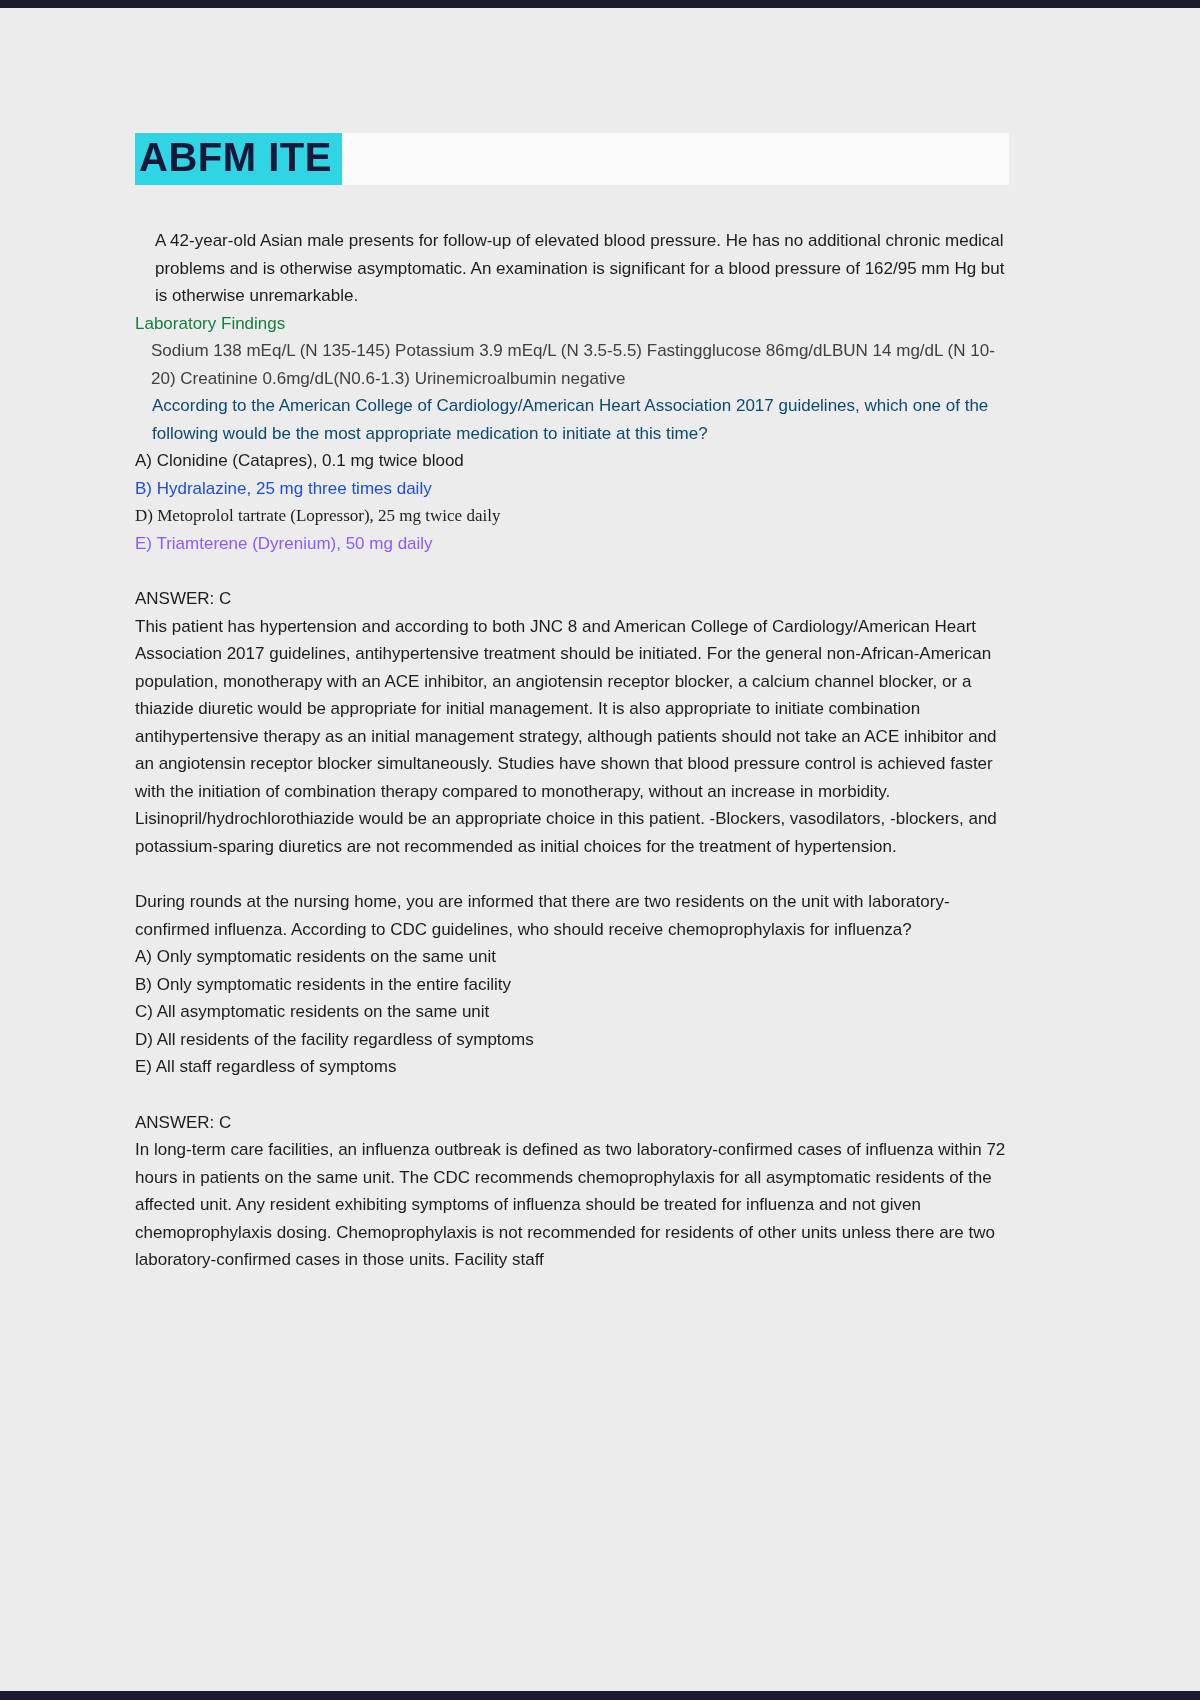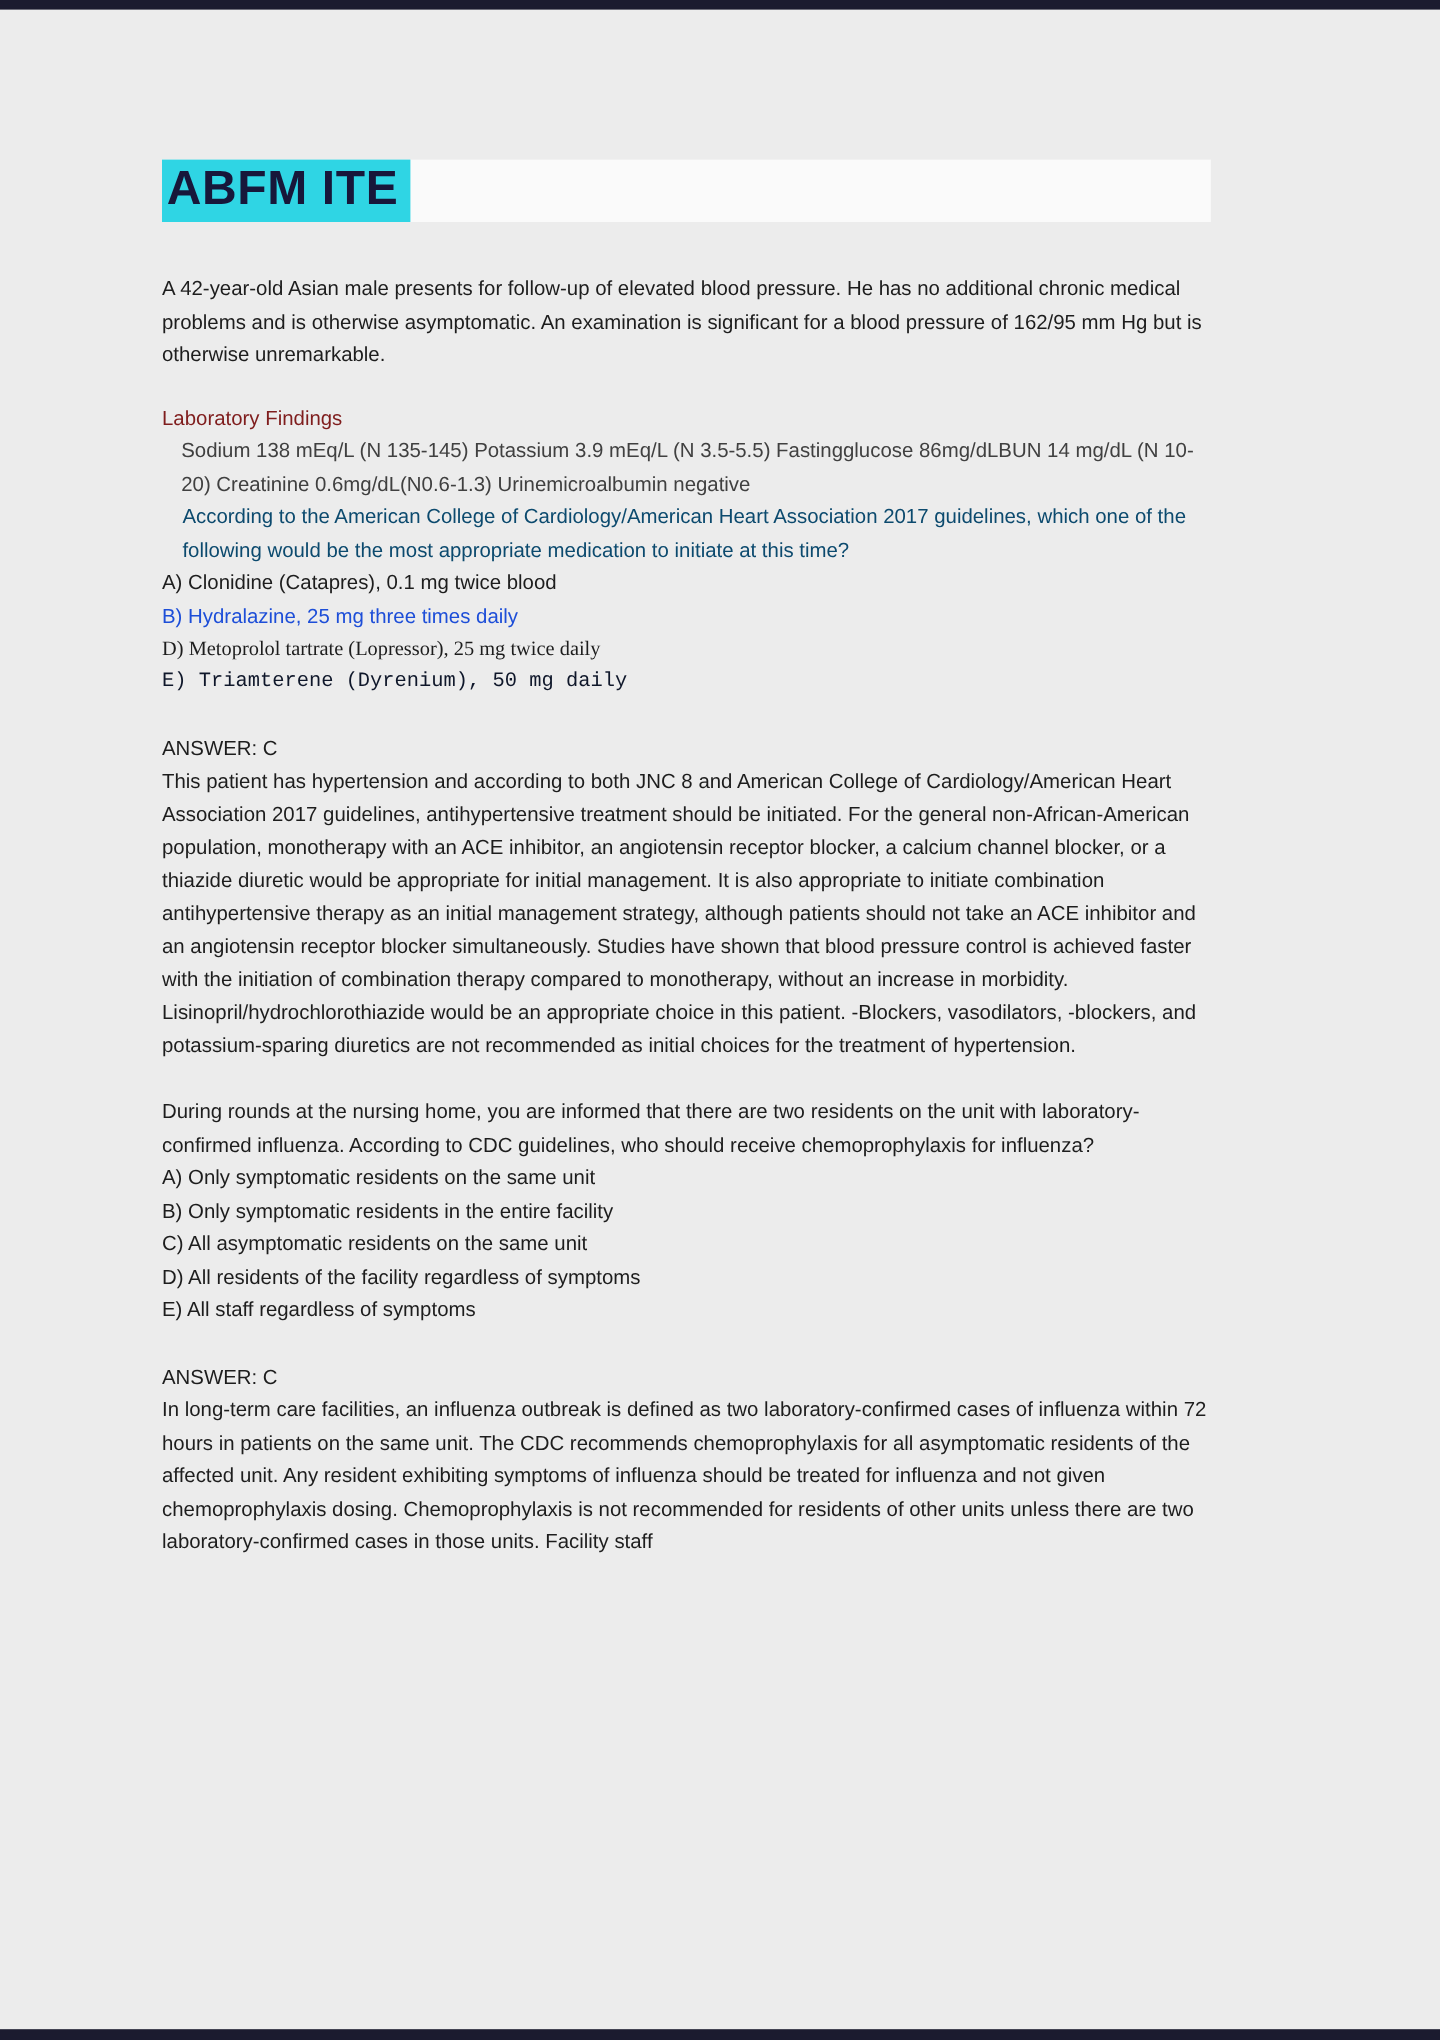--- a/index.html
+++ b/index.html
@@ -71,28 +71,28 @@
 
   <div class="content">
     <div class="title-band" style="background: rgb(250, 250, 250);">
       <span class="title-highlight" style="background: rgb(47, 213, 228);">
         <span class="title-text" style="color: rgb(23, 23, 58);">ABFM ITE</span>
       </span>
     </div>
 
     <div>
         <div class="block">
-          <p class="para" style="color: rgb(29, 29, 29);">A 42-year-old Asian male presents for follow-up of elevated blood pressure. He has no additional chronic medical problems and is otherwise asymptomatic. An examination is significant for a blood pressure of 162/95 mm Hg but is otherwise unremarkable.</p>
-          <p class="para" style="color: #7f1d1d; margin-top: 25px;">Laboratory Findings</p>
+          <p class="para" style="color: rgb(29, 29, 29); margin-left: 20px;">A 42-year-old Asian male presents for follow-up of elevated blood pressure. He has no additional chronic medical problems and is otherwise asymptomatic. An examination is significant for a blood pressure of 162/95 mm Hg but is otherwise unremarkable.</p>
+          <p class="para" style="color: #15803d;">Laboratory Findings</p>
           <p class="para" style="color: #404040; margin-left: 16px;">Sodium 138 mEq/L (N 135-145) Potassium 3.9 mEq/L (N 3.5-5.5) Fastingglucose 86mg/dLBUN 14 mg/dL (N 10-20) Creatinine 0.6mg/dL(N0.6-1.3) Urinemicroalbumin negative</p>
           <p class="para" style="color: #0c4a6e; margin-left: 17px;">According to the American College of Cardiology/American Heart Association 2017 guidelines, which one of the following would be the most appropriate medication to initiate at this time?</p>
           <p class="para" style="color: rgb(29, 29, 29);">A) Clonidine (Catapres), 0.1 mg twice blood</p>
           <p class="para" style="color: #1d4ed8;">B) Hydralazine, 25 mg three times daily</p>
           <p class="para" style="color: rgb(29, 29, 29); font-family: Liberation Serif, serif;">D) Metoprolol tartrate (Lopressor), 25 mg twice daily</p>
-          <p class="para" style="color: #0f172a; font-family: Liberation Mono, monospace;">E) Triamterene (Dyrenium), 50 mg daily</p>
+          <p class="para" style="color: #8b5cf6;">E) Triamterene (Dyrenium), 50 mg daily</p>
         </div>
         <div class="block">
           <p class="para" style="color: rgb(29, 29, 29);">ANSWER: C</p>
           <p class="para" style="color: rgb(29, 29, 29);">This patient has hypertension and according to both JNC 8 and American College of Cardiology/American Heart Association 2017 guidelines, antihypertensive treatment should be initiated. For the general non-African-American population, monotherapy with an ACE inhibitor, an angiotensin receptor blocker, a calcium channel blocker, or a thiazide diuretic would be appropriate for initial management. It is also appropriate to initiate combination antihypertensive therapy as an initial management strategy, although patients should not take an ACE inhibitor and an angiotensin receptor blocker simultaneously. Studies have shown that blood pressure control is achieved faster with the initiation of combination therapy compared to monotherapy, without an increase in morbidity. Lisinopril/hydrochlorothiazide would be an appropriate choice in this patient. -Blockers, vasodilators, -blockers, and potassium-sparing diuretics are not recommended as initial choices for the treatment of hypertension.</p>
         </div>
         <div class="block">
           <p class="para" style="color: rgb(29, 29, 29);">During rounds at the nursing home, you are informed that there are two residents on the unit with laboratory-confirmed influenza. According to CDC guidelines, who should receive chemoprophylaxis for influenza?</p>
           <p class="para" style="color: rgb(29, 29, 29);">A) Only symptomatic residents on the same unit</p>
           <p class="para" style="color: rgb(29, 29, 29);">B) Only symptomatic residents in the entire facility</p>
           <p class="para" style="color: rgb(29, 29, 29);">C) All asymptomatic residents on the same unit</p>

